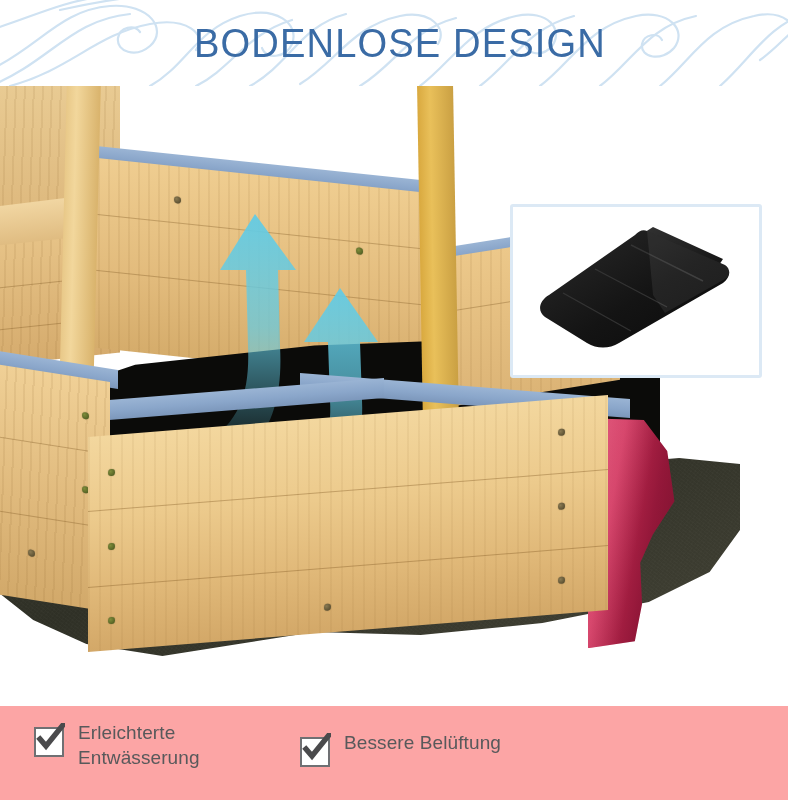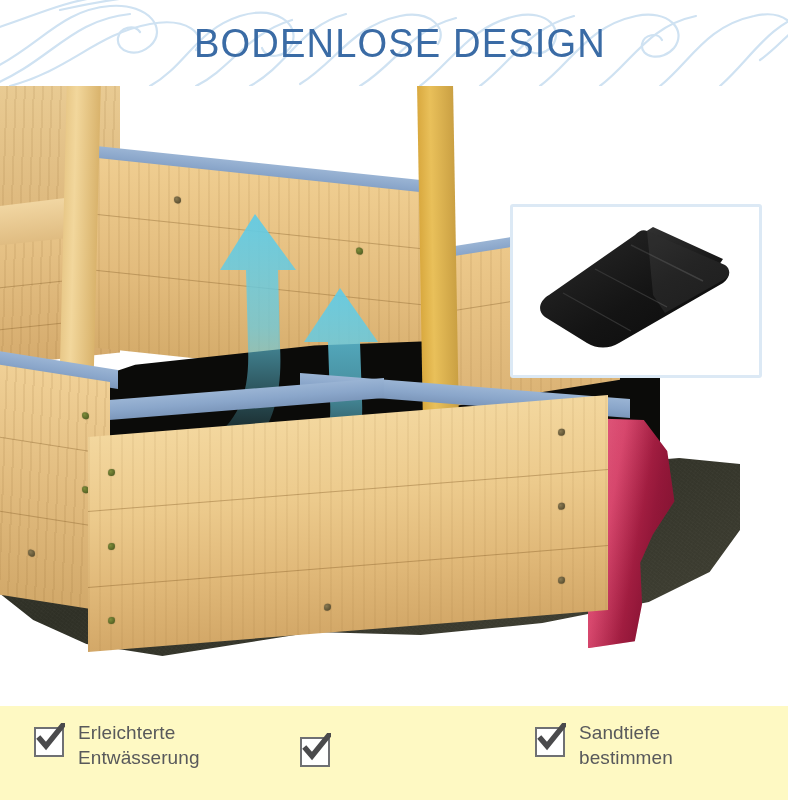--- a/index.html
+++ b/index.html
@@ -97,21 +97,21 @@
 
   
   .arrows{position:absolute;left:200px;top:110px;width:220px;height:330px;}
 
   
   .inset{position:absolute;left:510px;top:118px;width:246px;height:168px;
       background:#ffffff;border:3px solid #dce9f5;border-radius:3px;overflow:hidden;}
   .liner{position:absolute;left:22px;top:18px;width:204px;height:128px;}
 
   
-  .footer{position:absolute;left:0;top:706px;width:800px;height:94px;background:#fef9c3;}
+  .footer{position:absolute;left:0;top:706px;width:800px;height:94px;background:#fca5a5;}
   .feature{position:absolute;display:flex;align-items:flex-start;gap:13px;}
   .f1{left:34px;top:14px;}
   .f2{left:300px;top:24px;}
   .f3{left:535px;top:14px;}
   .cbox{position:relative;width:31px;height:31px;flex:0 0 auto;margin-top:3px;}
   .cbox .sq{position:absolute;left:0;top:4px;width:26px;height:26px;border:2px solid #6f7073;background:#fff;}
   .feature-label{font-family:"Liberation Sans",sans-serif;font-size:19px;color:#58595b;
       line-height:25px;white-space:pre-line;font-weight:400;letter-spacing:.1px;}
 </style>
 </head>
@@ -258,27 +258,18 @@
 Entwässerung</span>
     </div>
 
     <div class="feature f2">
       <span class="cbox">
         <span class="sq"></span>
         <svg viewBox="0 0 31 31" style="position:absolute;left:0;top:0;width:31px;height:31px">
           <path d="M6,16 L12,23 L29,2" fill="none" stroke="#4a4a4c" stroke-width="5.4" stroke-linecap="square" stroke-linejoin="miter"></path>
         </svg>
       </span>
-    </div>
-
-    <div class="feature f3">
-      <span class="cbox">
-        <span class="sq"></span>
-        <svg viewBox="0 0 31 31" style="position:absolute;left:0;top:0;width:31px;height:31px">
-          <path d="M6,16 L12,23 L29,2" fill="none" stroke="#4a4a4c" stroke-width="5.4" stroke-linecap="square" stroke-linejoin="miter"></path>
-        </svg>
-      </span>
-      <span class="feature-label">Sandtiefe
-bestimmen</span>
-    </div>
+      <span class="feature-label">Bessere Belüftung</span>
+    </div>
+
 
   </div>
 </div>
 
 </body></html>

